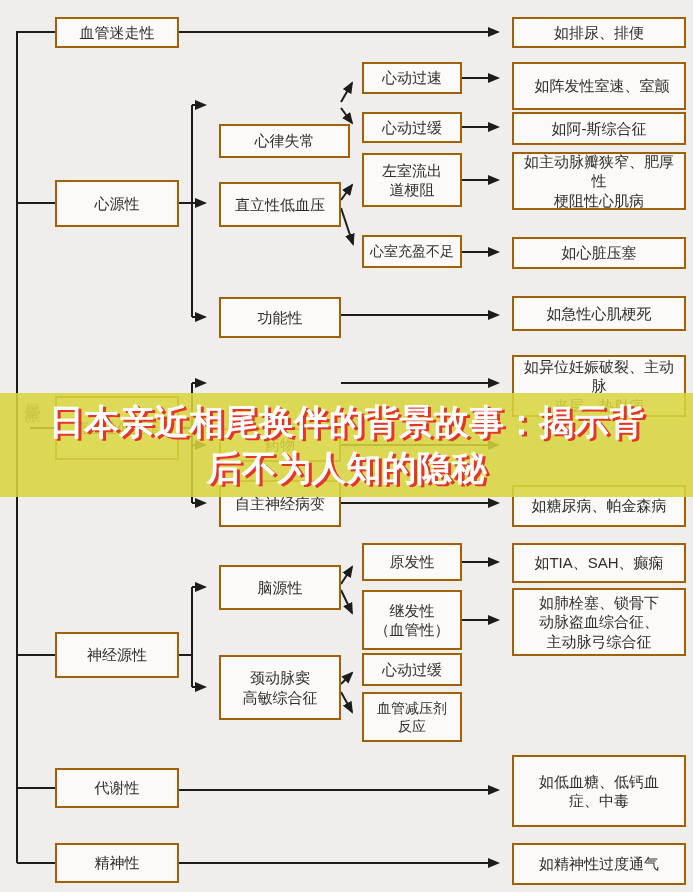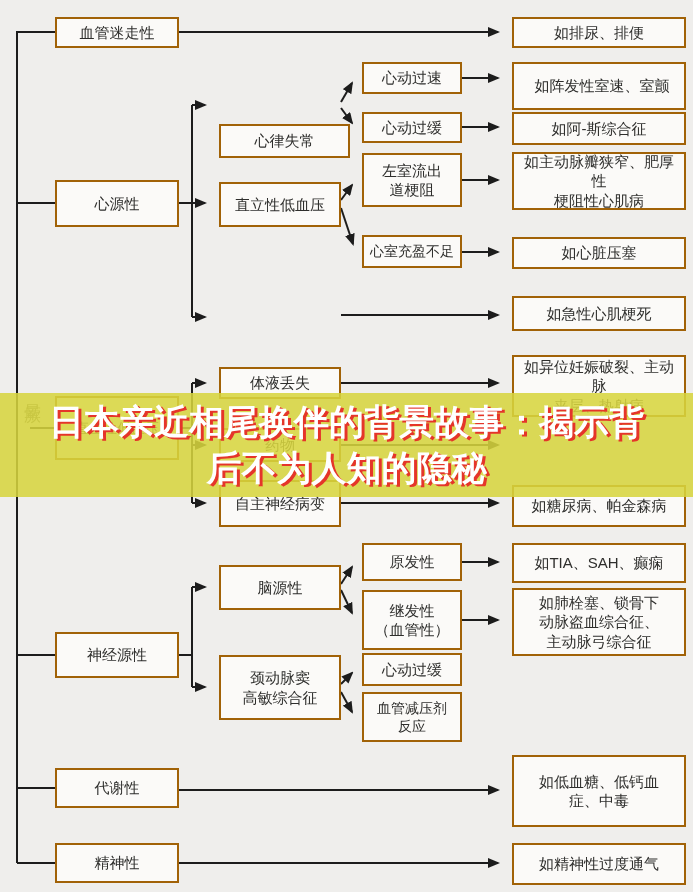--- a/index.html
+++ b/index.html
@@ -101,21 +101,21 @@
 
   <div class="box" style="left:55px;top:17px;width:124px;height:31px;">血管迷走性</div>
   <div class="box" style="left:55px;top:180px;width:124px;height:47px;">心源性</div>
   <div class="box small" style="left:55px;top:396px;width:124px;height:64px;">直立性低血压</div>
   <div class="box" style="left:55px;top:632px;width:124px;height:46px;">神经源性</div>
   <div class="box" style="left:55px;top:768px;width:124px;height:40px;">代谢性</div>
   <div class="box" style="left:55px;top:843px;width:124px;height:40px;">精神性</div>
 
   <div class="box" style="left:219px;top:88px;width:131px;height:34px;margin-top:36px;">心律失常</div>
   <div class="box" style="left:219px;top:182px;width:122px;height:45px;">直立性低血压</div>
-  <div class="box" style="left:219px;top:367px;width:122px;height:32px;">体液丢失</div>
+  <div class="box" style="left:219px;top:297px;width:122px;height:41px;">功能性</div>
   <div class="box" style="left:219px;top:428px;width:122px;height:34px;">药物</div>
   <div class="box" style="left:219px;top:480px;width:122px;height:47px;">自主神经病变</div>
   <div class="box" style="left:219px;top:565px;width:122px;height:45px;">脑源性</div>
   <div class="box" style="left:219px;top:655px;width:122px;height:65px;">颈动脉窦
 高敏综合征</div>
 
   <div class="box" style="left:362px;top:62px;width:100px;height:32px;">心动过速</div>
   <div class="box" style="left:362px;top:112px;width:100px;height:31px;">心动过缓</div>
   <div class="box" style="left:362px;top:153px;width:100px;height:54px;">左室流出
 道梗阻</div>

